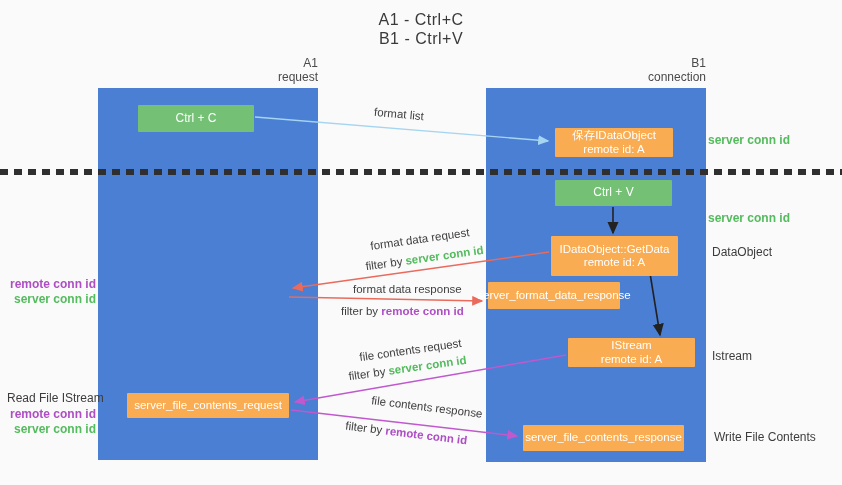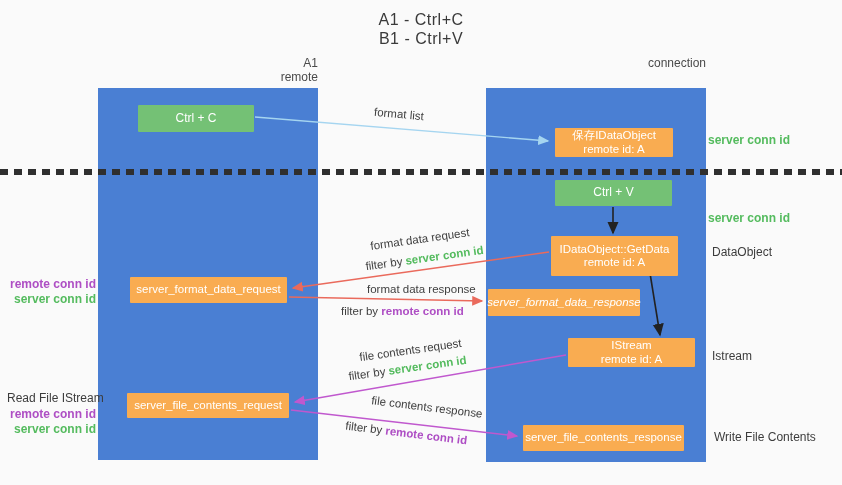--- a/index.html
+++ b/index.html
@@ -59,23 +59,24 @@
 
 <div class="canvas">
 
   <div class="title-block">
     <div>A1 - Ctrl+C</div>
     <div>B1 - Ctrl+V</div>
   </div>
 
   <div class="lane-header a1">
     <div>A1</div>
-    <div>remote</div>
+    <div>request</div>
   </div>
   <div class="lane-header b1">
+    <div>B1</div>
     <div>connection</div>
   </div>
 
   <div class="lane a1"></div>
   <div class="lane b1"></div>
 
   <div class="dotted-divider"></div>
 
   <svg class="overlay" width="842" height="485">
     <defs>
@@ -108,23 +109,22 @@
     <div>remote id: A</div>
   </div>
 
   <div class="node green" style="left:555px; top:180px; width:117px; height:26px;">Ctrl + V</div>
 
   <div class="node orange" style="left:551px; top:236px; width:127px; height:40px;">
     <div>IDataObject::GetData</div>
     <div>remote id: A</div>
   </div>
 
-  <div class="node orange" style="left:130px; top:277px; width:157px; height:26px;">server_format_data_request</div>
 
-  <div class="node orange" style="left:488px; top:289px; width:152px; height:27px;font-style:italic;">server_format_data_response</div>
+  <div class="node orange" style="left:488px; top:282px; width:132px; height:27px;">server_format_data_response</div>
 
   <div class="node orange" style="left:568px; top:338px; width:127px; height:29px;">
     <div>IStream</div>
     <div>remote id: A</div>
   </div>
 
   <div class="node orange" style="left:127px; top:393px; width:162px; height:25px;">server_file_contents_request</div>
 
   <div class="node orange" style="left:523px; top:425px; width:161px; height:26px;">server_file_contents_response</div>
 
@@ -145,21 +145,21 @@
   </div>
 
   <div class="arrow-label tilt-slight" style="left:374px; top:108px;">format list</div>
 
   <div class="arrow-label tilt-up" style="left:370px; top:233px;">format data request</div>
   <div class="arrow-label tilt-up" style="left:365px; top:252px;">
     <span>filter by</span>
     <span class="green">server conn id</span>
   </div>
 
-  <div class="arrow-label" style="left:367px; top:283px;">format data response</div>
+  <div class="arrow-label" style="left:353px; top:283px;">format data response</div>
   <div class="arrow-label" style="left:341px; top:305px;">
     <span>filter by</span>
     <span class="purple">remote conn id</span>
   </div>
 
   <div class="arrow-label tilt-up" style="left:359px; top:344px;">file contents request</div>
   <div class="arrow-label tilt-up" style="left:348px; top:362px;">
     <span>filter by</span>
     <span class="green">server conn id</span>
   </div>

